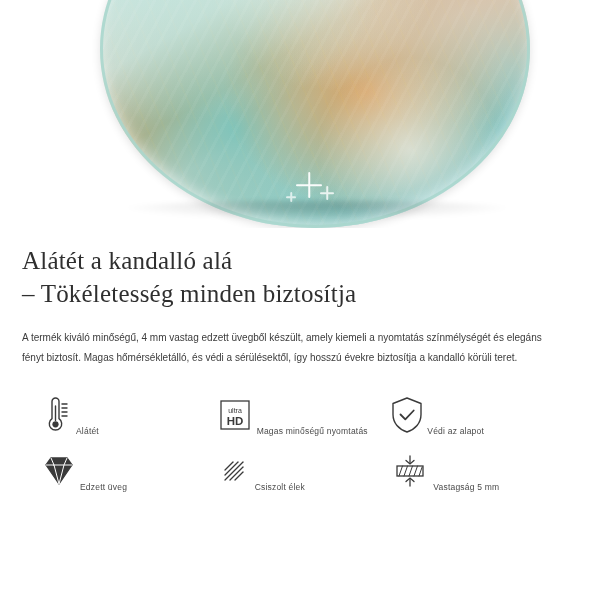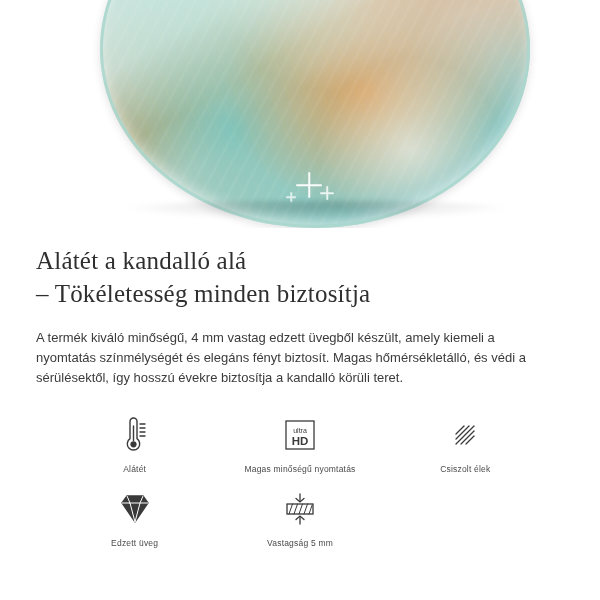--- a/index.html
+++ b/index.html
@@ -97,53 +97,53 @@
     border-radius: 2px;
   }
   .sparkle::before { width: 100%; height: 1.5px; }
   .sparkle::after  { width: 1.5px; height: 100%; }
   .sp1 { left: 296px; top: 172px; width: 26px; height: 26px; opacity: .95; }
   .sp2 { left: 320px; top: 186px; width: 14px; height: 14px; opacity: .8; }
   .sp3 { left: 286px; top: 192px; width: 10px; height: 10px; opacity: .7; }
 
   
   .content {
-    padding: 0 36px;
+    padding: 0 22px;
     box-sizing: border-box;
   }
   .headline {
     font-family: "Liberation Serif", serif;
     font-size: 25px;
     line-height: 33px;
     color: #2f2f2f;
     font-weight: 400;
     margin: 16px 0 0 0;
     letter-spacing: 0.2px;
   }
   .headline .line2 { display: block; }
   .body-copy {
     margin: 18px 0 14px 0;
-    font-size: 13px;
+    font-size: 10px;
     line-height: 20px;
     color: #3b3b3b;
     max-width: 520px;
   }
 
   
   .features {
     margin-top: 26px;
     display: grid;
     grid-template-columns: repeat(3, 1fr);
     row-gap: 14px;
     padding: 0 16px;
   }
   .feature {
     display: flex;
-    flex-direction: column;
-    align-items: center;
+    flex-direction: row;
+    align-items: flex-end;
     justify-content: flex-start;
   }
   .feature-icon {
     height: 42px;
     display: flex;
     align-items: center;
     justify-content: center;
   }
   .feature-label {
     margin-top: 8px;
@@ -194,45 +194,54 @@
         <div class="feature-icon">
           <svg width="44" height="40" viewBox="0 0 44 40">
             <rect x="8" y="6" width="28" height="28" fill="none" stroke="#3a3a3a" stroke-width="1.3"></rect>
             <text x="22" y="18" text-anchor="middle" font-family="Liberation Sans, sans-serif" font-size="7" fill="#3a3a3a">ultra</text>
             <text x="22" y="29.5" text-anchor="middle" font-family="Liberation Sans, sans-serif" font-size="11.5" font-weight="bold" fill="#3a3a3a">HD</text>
           </svg>
         </div>
         <div class="feature-label">Magas minőségű nyomtatás</div>
       </div>
 
+      <div class="feature">
+        <div class="feature-icon">
+          <svg width="40" height="42" viewBox="0 0 40 42" fill="none" stroke="#3a3a3a" stroke-width="1.4" stroke-linecap="round" stroke-linejoin="round">
+            <path d="M20 4 6 9.5v11c0 8.6 5.9 14.9 14 17.5 8.1-2.6 14-8.9 14-17.5v-11z"></path>
+            <path d="M13.5 20.5l4.8 4.8 8.4-8.8" stroke-width="1.8"></path>
+          </svg>
+        </div>
+        <div class="feature-label">Védi az alapot</div>
+      </div>
+
+      <div class="feature">
+        <div class="feature-icon">
+          <svg width="42" height="36" viewBox="0 0 42 36" fill="none" stroke="#3a3a3a" stroke-width="1.3" stroke-linejoin="round">
+            <path d="M8 12h26L21 31z" fill="#3a3a3a" stroke="#3a3a3a"></path>
+            <path d="M8 12l5-7h16l5 7" fill="#3a3a3a" stroke="#3a3a3a"></path>
+            <path d="M13 5l3 7-1 0M29 5l-3 7" stroke="#ffffff" stroke-width="1"></path>
+            <path d="M16 12l5 19 5-19" stroke="#ffffff" stroke-width="1"></path>
+            <path d="M8 12h26" stroke="#ffffff" stroke-width="1"></path>
+          </svg>
+        </div>
+        <div class="feature-label">Edzett üveg</div>
+      </div>
 
       <div class="feature">
         <div class="feature-icon">
           <svg width="42" height="34" viewBox="0 0 42 34" fill="none" stroke="#3a3a3a" stroke-width="1.3" stroke-linecap="round">
             <path d="M12 26 L30 8"></path>
             <path d="M12 21 L25 8"></path>
             <path d="M12 16 L20 8"></path>
             <path d="M17 26 L30 13"></path>
             <path d="M22 26 L30 18"></path>
           </svg>
         </div>
         <div class="feature-label">Csiszolt élek</div>
-      </div>
-
-      <div class="feature">
-        <div class="feature-icon">
-          <svg width="42" height="36" viewBox="0 0 42 36" fill="none" stroke="#3a3a3a" stroke-width="1.3" stroke-linejoin="round">
-            <path d="M8 12h26L21 31z" fill="#3a3a3a" stroke="#3a3a3a"></path>
-            <path d="M8 12l5-7h16l5 7" fill="#3a3a3a" stroke="#3a3a3a"></path>
-            <path d="M13 5l3 7-1 0M29 5l-3 7" stroke="#ffffff" stroke-width="1"></path>
-            <path d="M16 12l5 19 5-19" stroke="#ffffff" stroke-width="1"></path>
-            <path d="M8 12h26" stroke="#ffffff" stroke-width="1"></path>
-          </svg>
-        </div>
-        <div class="feature-label">Edzett üveg</div>
       </div>
 
       <div class="feature">
         <div class="feature-icon">
           <svg width="46" height="40" viewBox="0 0 46 40" fill="none" stroke="#3a3a3a" stroke-width="1.3" stroke-linecap="round">
             <path d="M23 5v7"></path>
             <path d="M19 9.5l4 3.5 4-3.5"></path>
             <path d="M23 35v-7"></path>
             <path d="M19 30.5l4-3.5 4 3.5"></path>
             <rect x="10" y="15" width="26" height="10" stroke="#3a3a3a" stroke-width="1.3"></rect>

